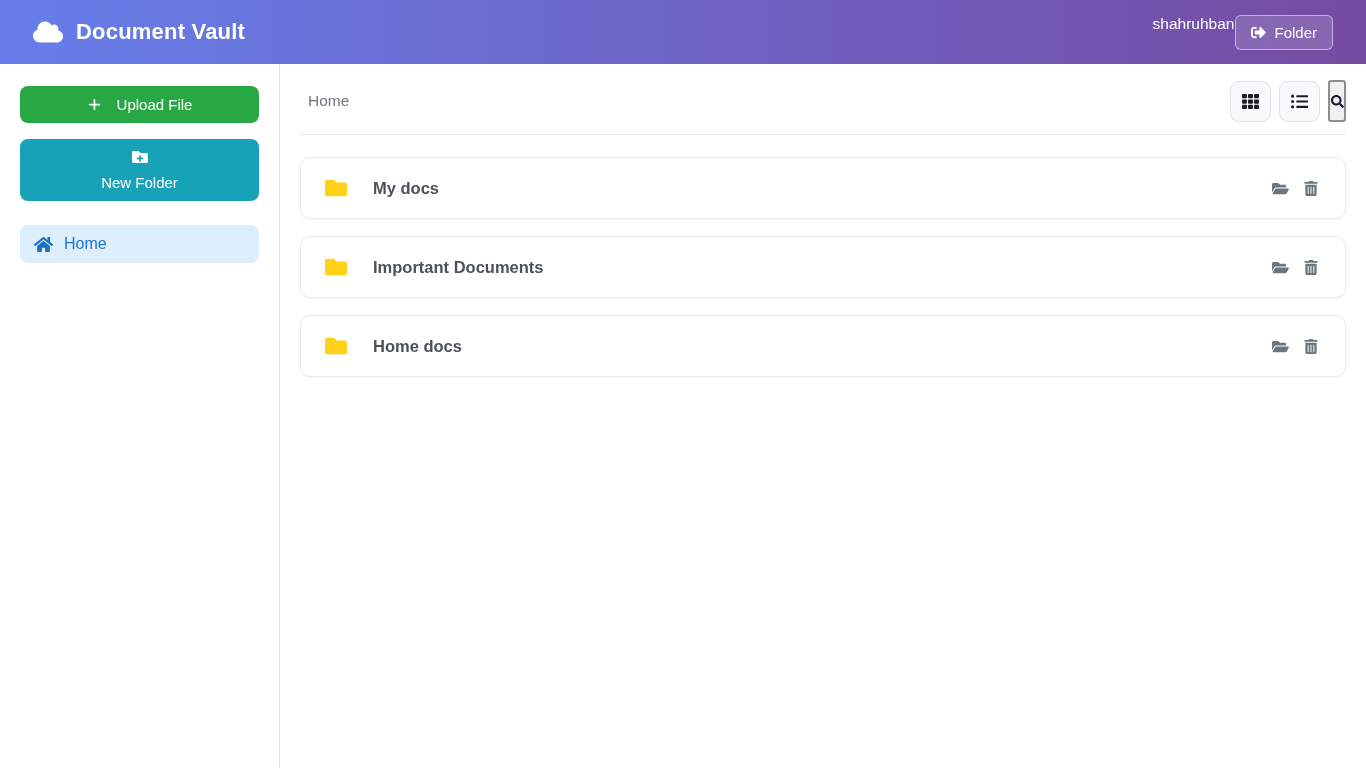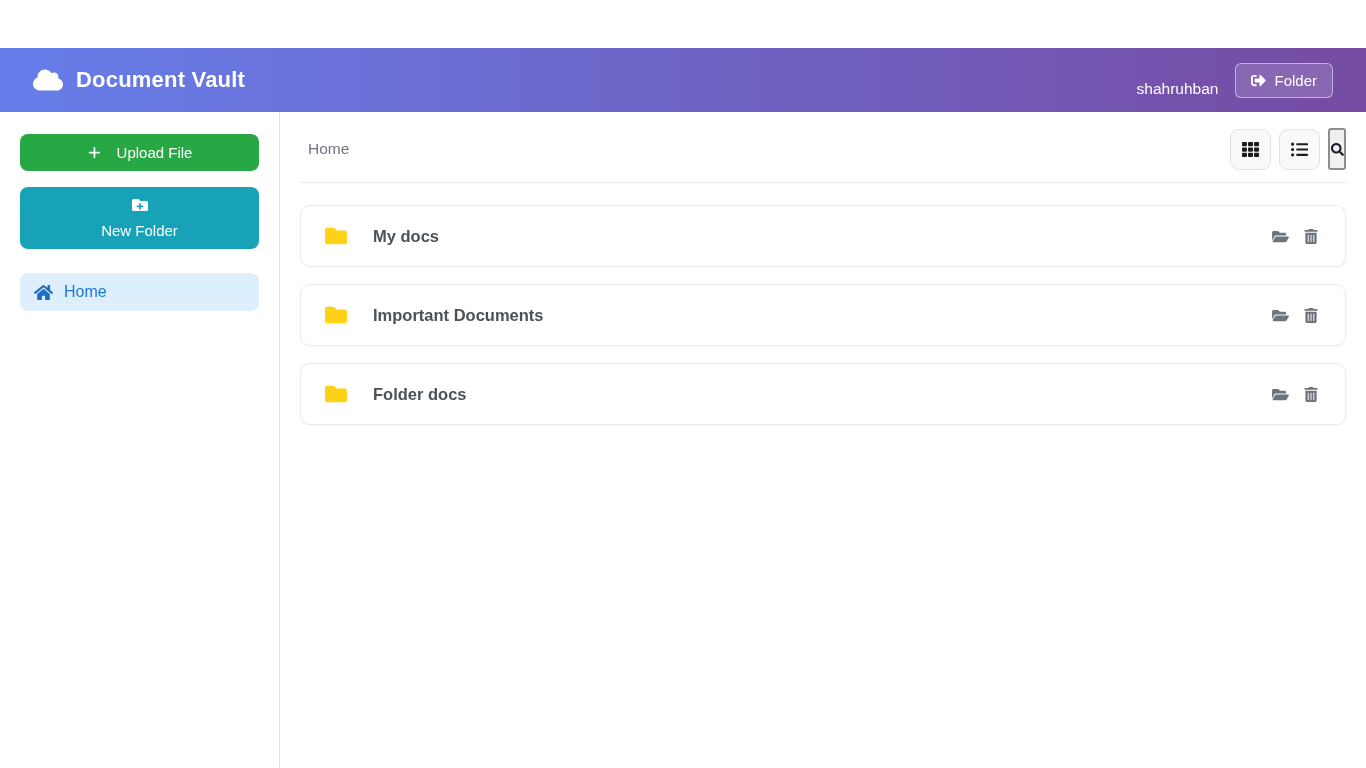--- a/index.html
+++ b/index.html
@@ -9,25 +9,24 @@
     font-family:"Liberation Sans","DejaVu Sans",sans-serif;
     background:#ffffff;
   }
 
   
   .navbar {
     height:64px;
     background:linear-gradient(90deg,#667eea 0%,#764ba2 100%);
     display:flex; align-items:center; justify-content:space-between;
     padding:0 33px;
-    margin-top:48px;
   }
   .brand { display:flex; align-items:center; gap:13px; color:#fff; }
   .brand-title { font-size:22px; font-weight:700; letter-spacing:0.2px; }
-  .nav-right { display:flex; align-items:flex-end; gap:17px; }
+  .nav-right { display:flex; align-items:flex-start; gap:1px; }
   .username { color:#fff; font-size:15.5px; }
   .logout-btn {
     display:flex; align-items:center; gap:8px;
     background:rgba(255,255,255,0.14);
     border:1px solid rgba(255,255,255,0.5);
     color:#fff; font-size:15px; font-family:inherit;
     padding:8px 15px; border-radius:6px; cursor:pointer;
   }
 
   
@@ -211,21 +210,21 @@
               </svg>
           </button>
         </span>
       </div>
         <div class="folder-card">
         <span class="folder-glyph">
           <svg width="26" height="22" viewBox="0 0 512 512" fill="currentColor">
               <path d="M464 128H272l-64-64H48C21.5 64 0 85.5 0 112v288c0 26.5 21.5 48 48 48h416c26.5 0 48-21.5 48-48V176c0-26.5-21.5-48-48-48z"></path>
             </svg>
         </span>
-        <span class="folder-name">Folder docs</span>
+        <span class="folder-name">Home docs</span>
         <span class="card-actions">
           <button class="action-icon">
             <svg width="17" height="15" viewBox="0 0 576 512" fill="currentColor">
                 <path d="M572.694 292.093L500.27 416.248A63.997 63.997 0 0 1 444.989 448H45.025c-18.523 0-30.064-20.093-20.731-36.093l72.424-124.155A64 64 0 0 1 152 256h399.964c18.523 0 30.064 20.093 20.73 36.093zM152 224h328v-48c0-26.51-21.49-48-48-48H272l-64-64H48C21.49 64 0 85.49 0 112v278.046l69.077-118.418C86.214 242.25 118.179 224 152 224z"></path>
               </svg>
           </button>
           <button class="action-icon">
             <svg width="14" height="15" viewBox="0 0 448 512" fill="currentColor">
                 <path d="M32 464a48 48 0 0 0 48 48h288a48 48 0 0 0 48-48V128H32zm272-256a16 16 0 0 1 32 0v224a16 16 0 0 1-32 0zm-96 0a16 16 0 0 1 32 0v224a16 16 0 0 1-32 0zm-96 0a16 16 0 0 1 32 0v224a16 16 0 0 1-32 0zM432 32H312l-9.4-18.7A24 24 0 0 0 281.1 0H166.8a23.72 23.72 0 0 0-21.4 13.3L136 32H16A16 16 0 0 0 0 48v32a16 16 0 0 0 16 16h416a16 16 0 0 0 16-16V48a16 16 0 0 0-16-16z"></path>
               </svg>

